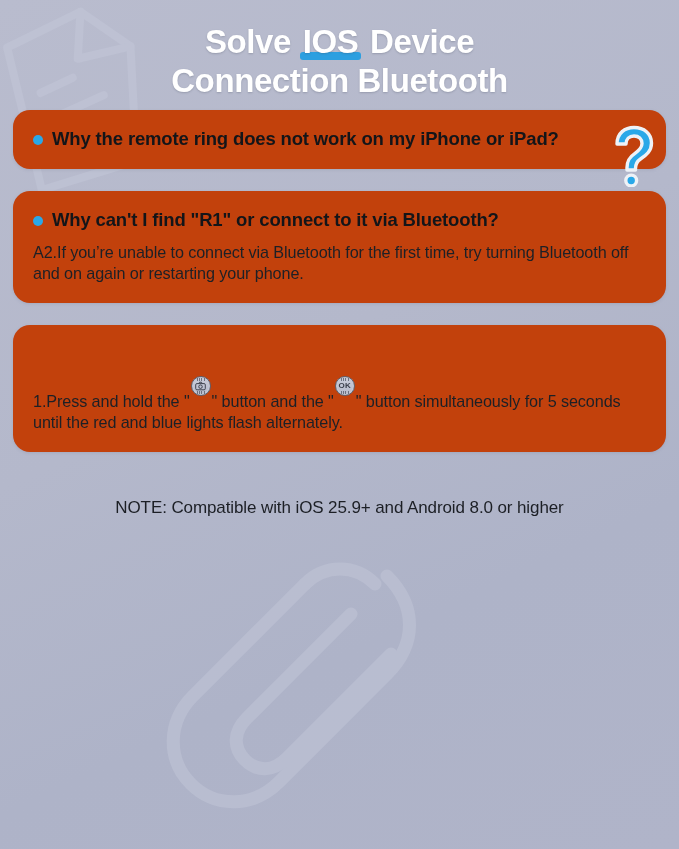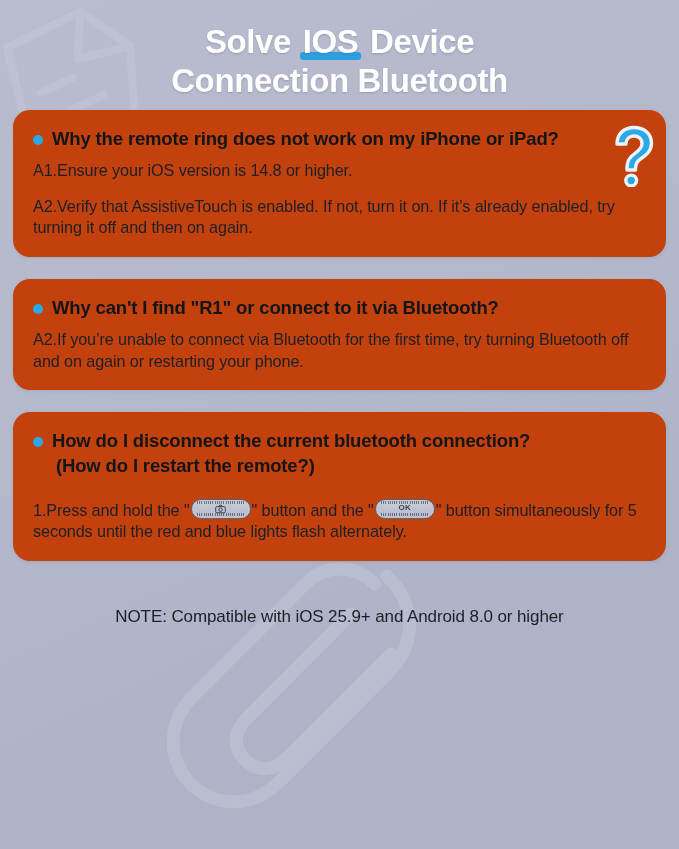--- a/index.html
+++ b/index.html
@@ -127,26 +127,26 @@
     margin-top:14px;
     letter-spacing:-.1px;
   }
   .answer:first-child { margin-top:0; }
   .answer.tight { margin-top:18px; }
 
   
   .btn-key {
     display:inline-block;
     vertical-align:-5px;
-    width:60px; height:20px;
+    width:20px; height:20px;
     border-radius:10px;
     border:1.6px solid #5e6270;
     background:linear-gradient(180deg,#cbcedb 0%,#b5b9c9 100%);
     position:relative;
-    margin:2px 1px;
+    margin:16px 1px;
     box-shadow:inset 0 0 0 1.4px #c4c7d4;
   }
   .btn-key .ridge {
     position:absolute;
     left:5px; right:5px;
     height:3px;
     background:repeating-linear-gradient(90deg,#5e6270 0 1px,transparent 1px 2.2px);
     opacity:.85;
   }
   .btn-key .ridge.top { top:1.2px; }
@@ -215,44 +215,33 @@
   </svg>
 </div>
 
 <div class="cards">
 
   <div class="card">
     <div class="q-row">
       <span class="dot"></span>
       <div class="q-text">Why the remote ring does not work on my iPhone or iPad?</div>
     </div>
-    <div class="answers">
-      <div class="answer">A1.Ensure your iOS version is 14.8 or higher.</div>
-      <div class="answer">A2.Verify that AssistiveTouch is enabled. If not, turn it on. If it’s already enabled, try turning it off and then on again.</div>
-    </div>
   </div>
 
   <div class="card">
     <div class="q-row">
       <span class="dot"></span>
       <div class="q-text">Why can't I find "R1" or connect to it via Bluetooth?</div>
     </div>
     <div class="answers">
       <div class="answer">A2.If you’re unable to connect via Bluetooth for the first time, try turning Bluetooth off and on again or restarting your phone.</div>
     </div>
   </div>
 
   <div class="card">
-    <div class="q-row">
-      <span class="dot"></span>
-      <div class="q-text">
-        <span>How do I disconnect the current bluetooth connection?</span>
-        <span class="q-sub">(How do I restart the remote?)</span>
-      </div>
-    </div>
     <div class="answers">
       <div class="answer tight"><span>1.Press and hold the "</span><span class="btn-key"><span class="ridge top"></span><span class="ridge bot"></span><span class="glyph">
               <svg viewBox="0 0 22 18">
                 <g fill="none" stroke="#3a3e4a" stroke-width="1.9">
                   <rect x="1.4" y="4.2" width="19.2" height="12.4" rx="2.4"></rect>
                   <path d="M7.4 4.2 L9.2 1.4 L12.8 1.4 L14.6 4.2"></path>
                   <circle cx="11" cy="10.4" r="3.5"></circle>
                 </g>
               </svg>
             </span></span><span>" button and the "</span><span class="btn-key"><span class="ridge top"></span><span class="ridge bot"></span><span class="glyph">OK</span></span><span>" button simultaneously for 5 seconds until the red and blue lights flash alternately.</span></div>

